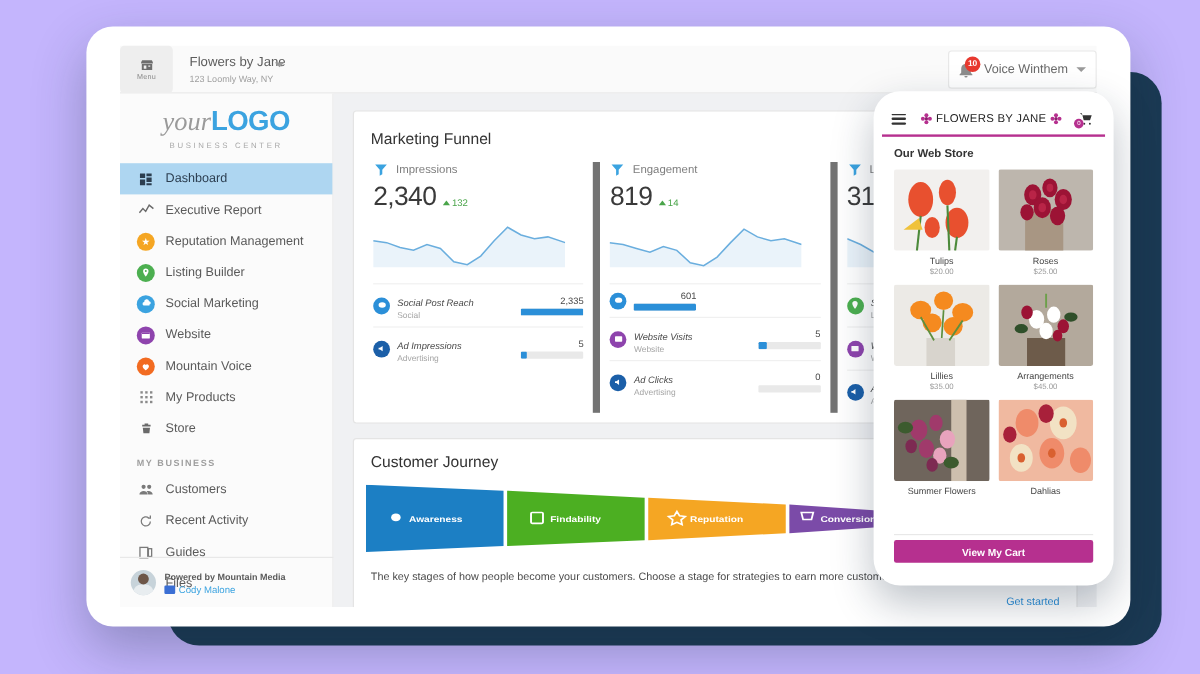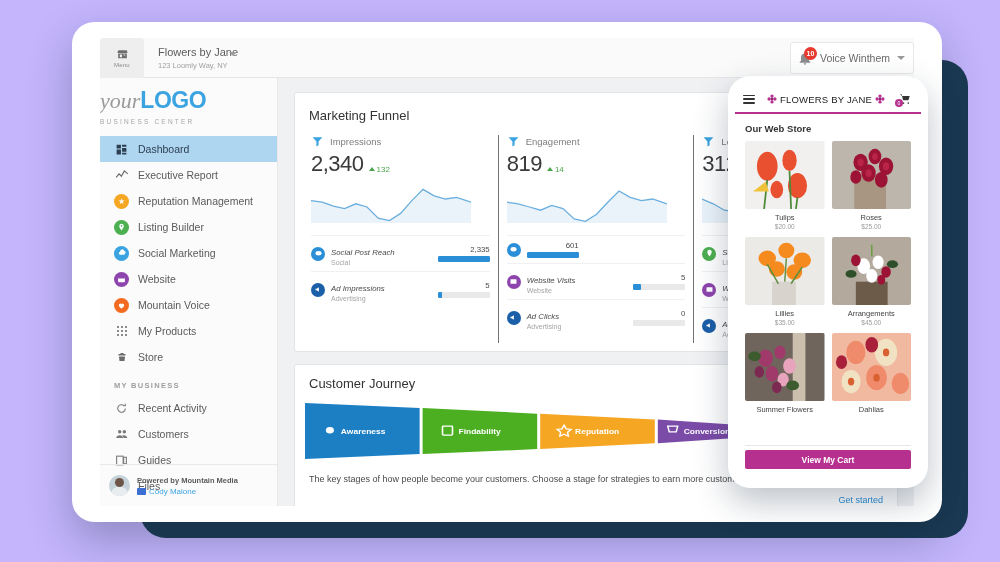--- a/index.html
+++ b/index.html
@@ -55,21 +55,21 @@
     font-size:7px; line-height:13px; text-align:center; font-weight:bold;
   }
   .user-name { font-size:10.5px; color:#6a6a6a; }
   .user-caret { width:0;height:0;border-left:4px solid transparent;border-right:4px solid transparent;border-top:4px solid #9a9a9a; }
 
   
   .sidebar {
     position:absolute; left:0; top:40px; width:178px; height:428px;
     background:#fbfbfb; border-right:1px solid #e8e8e8;
   }
-  .logo-box { height:58px; display:flex; flex-direction:column; justify-content:center; }
+  .logo-box { height:58px; display:flex; flex-direction:column; align-items:center; justify-content:center; }
   .logo-line { font-size:23px; line-height:1; }
   .logo-your { font-family:"Liberation Serif", serif; font-style:italic; color:#9a9a9a; font-size:22px; }
   .logo-logo { font-weight:bold; color:#3ba3e0; letter-spacing:-.5px; }
   .logo-sub { font-size:6.5px; color:#a8a8a8; letter-spacing:2.2px; margin-top:6px; }
 
   .sec-head { font-size:7.5px; color:#9e9e9e; letter-spacing:1.3px; padding:11px 0 5px 14px; font-weight:bold; }
   .nav-item {
     display:flex; align-items:center; gap:9px; height:26px; padding-left:14px;
     font-size:10.5px; color:#5a5a5a; cursor:pointer;
   }
@@ -90,21 +90,21 @@
 
   
   .main { position:absolute; left:178px; top:40px; width:636px; height:428px; background:#f0f1f3; padding:14px 16px; overflow:hidden; }
   .card { background:#fff; border:1px solid #e4e4e4; border-radius:3px; }
 
   .card-hd { display:flex; align-items:center; justify-content:space-between; padding:11px 14px 9px; }
   .card-title { font-size:13px; color:#333; }
   .range-btn { font-size:8.5px; color:#666; border:1px solid #d8d8d8; border-radius:3px; padding:5px 10px; background:#fff; }
 
   .metrics { display:flex; padding:0 8px 8px; }
-  .metric { flex:1; padding:0 8px; border-right:1px solid #737373; }
+  .metric { flex:1; padding:0 8px; border-right:6px solid #737373; }
   .metric:last-child { border-right:none; }
   .m-head { display:flex; align-items:center; gap:6px; }
   .funnel-ico { width:13px; height:13px; }
   .m-label { font-size:9.5px; color:#7d7d7d; }
   .m-value-row { display:flex; align-items:baseline; gap:5px; margin-top:3px; }
   .m-value { font-size:22px; color:#3a3a3a; font-weight:normal; letter-spacing:-.5px; }
   .m-delta { font-size:8px; color:#4aa54a; display:flex; align-items:center; gap:2px; }
   .tri-up { width:0;height:0;border-left:3px solid transparent;border-right:3px solid transparent;border-bottom:4px solid #4aa54a; }
   .spark { margin-top:6px; height:40px; }
   .m-rows { margin-top:8px; }
@@ -281,33 +281,33 @@
             <svg viewBox="0 0 24 24" width="12" height="12">
                 <path fill="#6a6a6a" d="M9 4h6v2h4v3H5V6h4V4zm-3 7h12l-1 9H7l-1-9z"></path>
               </svg>
           </span>
           <span>Store</span>
         </div>
 
         <div class="sec-head">MY BUSINESS</div>
         <div class="nav-item">
           <span class="nav-ico">
+            <svg viewBox="0 0 24 24" width="14" height="14">
+                <path fill="#7a7a7a" d="M8 11a3 3 0 100-6 3 3 0 000 6zm8 0a3 3 0 100-6 3 3 0 000 6zM2 19c0-3 3-5 6-5s6 2 6 5H2zm12.5 0c0-2-1-3.6-2.4-4.6.9-.3 1.9-.4 2.9-.4 3 0 6 2 6 5h-6.5z"></path>
+              </svg>
+          </span>
+          <span>Customers</span>
+        </div>
+        <div class="nav-item">
+          <span class="nav-ico">
             <svg viewBox="0 0 24 24" width="13" height="13">
                 <path fill="none" stroke="#7a7a7a" stroke-width="2" d="M19 12a7 7 0 11-2.5-5.4M19 3v4h-4"></path>
               </svg>
           </span>
           <span>Recent Activity</span>
-        </div>
-        <div class="nav-item">
-          <span class="nav-ico">
-            <svg viewBox="0 0 24 24" width="14" height="14">
-                <path fill="#7a7a7a" d="M8 11a3 3 0 100-6 3 3 0 000 6zm8 0a3 3 0 100-6 3 3 0 000 6zM2 19c0-3 3-5 6-5s6 2 6 5H2zm12.5 0c0-2-1-3.6-2.4-4.6.9-.3 1.9-.4 2.9-.4 3 0 6 2 6 5h-6.5z"></path>
-              </svg>
-          </span>
-          <span>Customers</span>
         </div>
         <div class="nav-item">
           <span class="nav-ico">
             <svg viewBox="0 0 24 24" width="13" height="13">
                 <rect x="3" y="4" width="12" height="16" fill="none" stroke="#7a7a7a" stroke-width="2"></rect>
                 <rect x="16" y="6" width="5" height="12" fill="none" stroke="#7a7a7a" stroke-width="2"></rect>
               </svg>
           </span>
           <span>Guides</span>
         </div>

